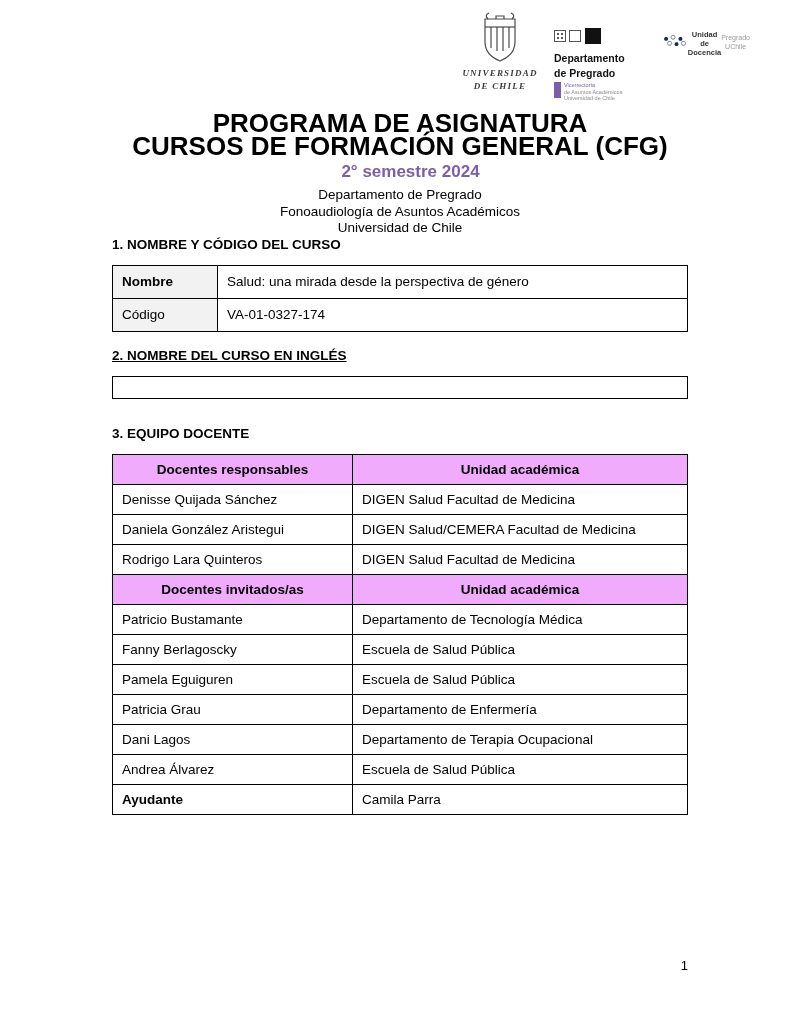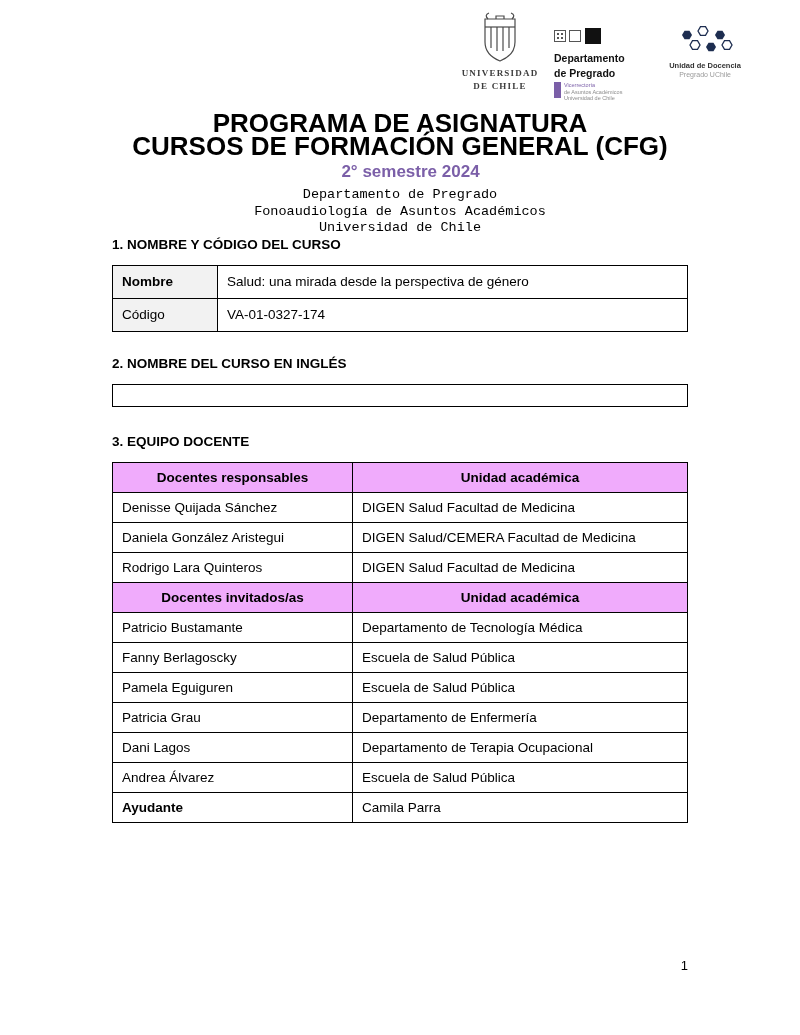--- a/index.html
+++ b/index.html
@@ -4,43 +4,43 @@
 <style>
   * { margin:0; padding:0; box-sizing:border-box; }
   html,body { background:#ffffff; }
   body { width:800px; height:1035px; font-family:"Liberation Sans",sans-serif; color:#000; }
   .page { position:relative; width:800px; height:1035px; background:#fff; overflow:hidden; }
 
   
   .logos { position:absolute; top:12px; left:460px; display:flex; align-items:flex-start; gap:14px; }
   .logo-uchile { display:flex; flex-direction:column; align-items:center; width:80px; }
   .uchile-text { margin-top:2px; font-family:"Liberation Serif",serif; font-size:9px; font-weight:bold;
-                 letter-spacing:1.2px; color:#3d3d3d; text-align:center; line-height:11px; }
+                 letter-spacing:1.2px; color:#3d3d3d; text-align:center; line-height:11px;font-style:italic; }
   .logo-pregrado { margin-top:16px; width:92px; }
   .pregrado-name { margin-top:3px; font-size:10.5px; font-weight:bold; color:#111; line-height:12px; }
   .pregrado-tiny-row { display:flex; margin-top:3px; gap:3px; align-items:flex-start; }
   .pregrado-bar { width:7px; height:16px; background:#7b5fa8; flex:none; }
   .pregrado-tiny { font-size:5.5px; line-height:6.5px; color:#8c8c8c; }
   .tiny-purple { color:#7b5fa8; }
-  .logo-docencia { margin-top:14px; display:flex; flex-direction:column; align-items:center; width:90px; text-align:center; }
+  .logo-docencia { margin-top:14px; display:flex; flex-direction:row; align-items:center; width:90px; text-align:center; }
   .docencia-t1 { margin-top:3px; font-size:7.5px; color:#333; font-weight:bold; line-height:9px; }
   .docencia-t2 { font-size:7px; color:#9a9a9a; line-height:9px; }
 
   
   .title-block { padding-top:112px; text-align:center; }
   .title-main { font-size:26px; font-weight:bold; line-height:23px; }
   .title-sem { font-size:17px; font-weight:bold; color:#7b5fa8; line-height:24px; margin-top:2px;padding-left:21px; }
-  .title-subs { margin-top:3px;font-family:Liberation Mono, monospace; }
+  .title-subs { margin-top:3px; }
   .title-sub { font-size:13.5px; line-height:16.5px; }
 
   
   .content { margin:0 112px; }
   .sec-heading { font-size:13.5px; font-weight:bold; line-height:16px; }
   .h1m { }
-  .h2m { margin-top:24px; }
+  .h2m { margin-top:16px;text-decoration:underline; }
   .h3m { margin-top:27px; }
 
   table { width:100%; border-collapse:collapse; margin-top:12px; table-layout:fixed; }
   td, th { border:1px solid #000; font-size:13.5px; padding:0 9px; text-align:left; vertical-align:middle;
            overflow:hidden; white-space:nowrap; }
   .table-namecode td { height:33px; }
   .label-cell { width:105px; background:#f2f2f2; }
   .bold { font-weight:bold; }
 
   .empty-field { margin-top:12px; border:1px solid #000; height:23px; background:#fff; }

